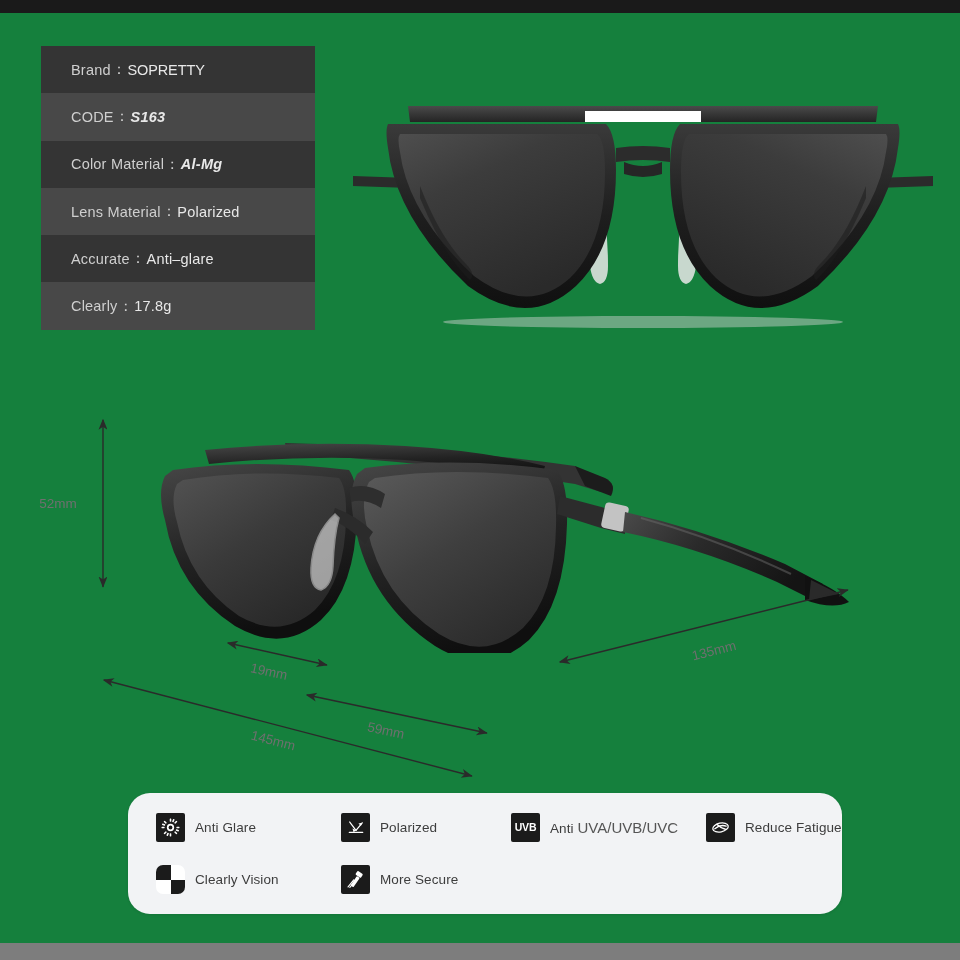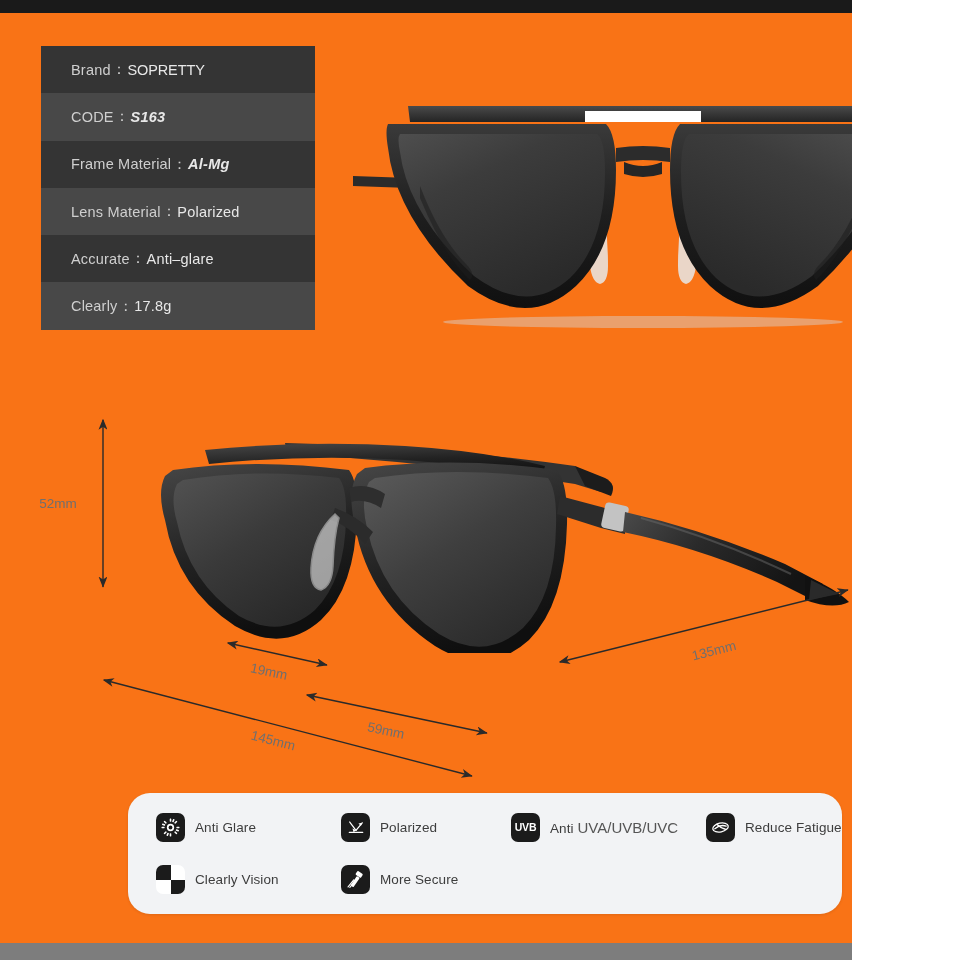--- a/index.html
+++ b/index.html
@@ -12,23 +12,23 @@
   }
 
   body {
     font-family: "Liberation Sans", sans-serif;
     background: #ffffff;
     position: relative;
   }
 
   .page {
     position: relative;
-    width: 852px;
+    width: 960px;
     height: 960px;
-    background: #f97316;
+    background: #15803d;
     overflow: hidden;
   }
 
   
   .top-bar {
     position: absolute;
     left: 0; top: 0;
     width: 960px; height: 13px;
     background: #1a1a1a;
   }
@@ -119,21 +119,21 @@
     align-items: center;
     padding: 8px 0 8px 28px;
   }
   .feature {
     display: flex;
     align-items: center;
     gap: 10px;
   }
   .feat-icon {
     width: 29px; height: 29px;
-    border-radius: 7px;
+    border-radius: 2px;
     background: #1b1b1b;
     flex: 0 0 29px;
     display: flex;
     align-items: center;
     justify-content: center;
     overflow: hidden;
     position: relative;
   }
   .feat-icon svg { display: block; }
   .feat-text {
@@ -198,21 +198,21 @@
       <span class="spec-value tight">SOPRETTY</span>
     </div>
 
     <div class="spec-row light">
       <span class="spec-label">CODE</span>
       <span class="spec-colon">：</span>
       <span class="spec-value bold-italic">S163</span>
     </div>
 
     <div class="spec-row dark">
-      <span class="spec-label">Frame Material</span>
+      <span class="spec-label">Color Material</span>
       <span class="spec-colon">：</span>
       <span class="spec-value bold-italic">Al-Mg</span>
     </div>
 
     <div class="spec-row light">
       <span class="spec-label">Lens Material</span>
       <span class="spec-colon">：</span>
       <span class="spec-value">Polarized</span>
     </div>
 

